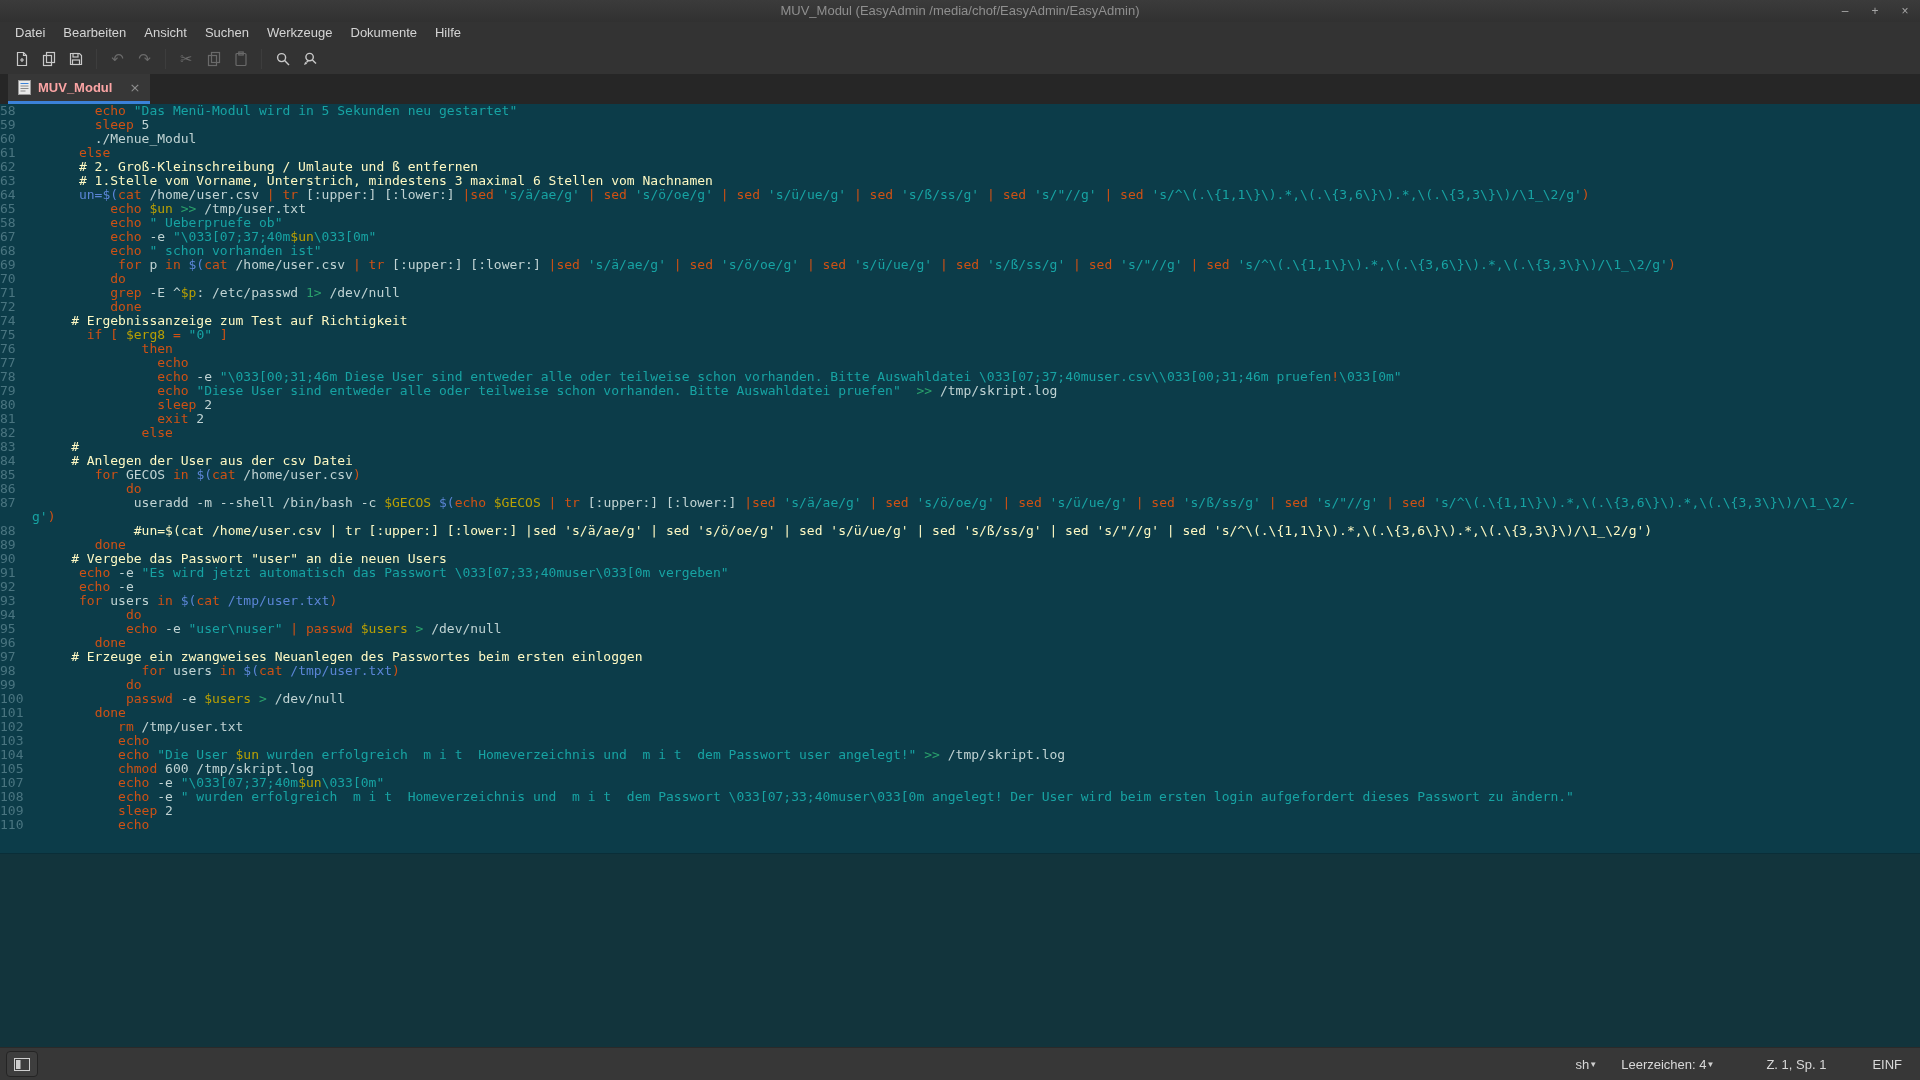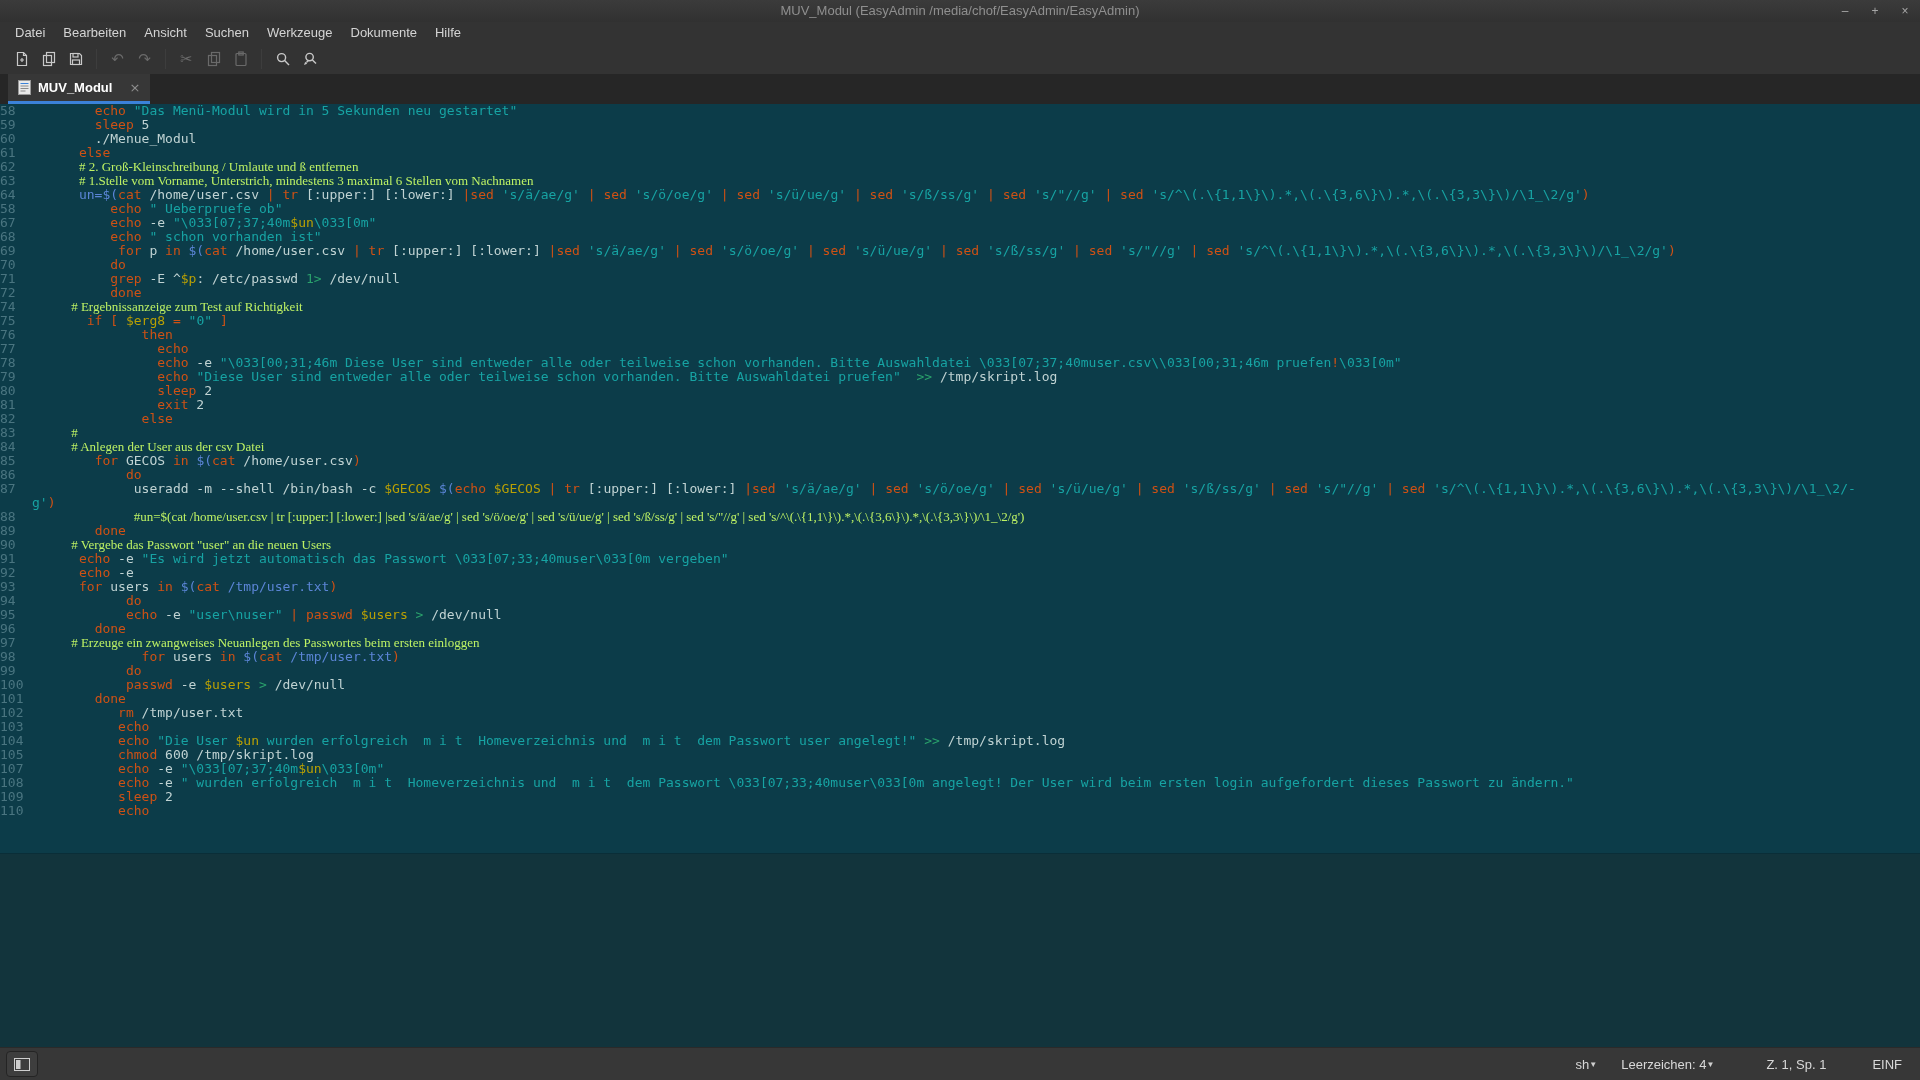--- a/index.html
+++ b/index.html
@@ -14,31 +14,31 @@
   .menu-item { color:#d4d4d4; font-size:13px; padding:1px 9px; }
   .toolbar { height:31px; background:#333333; display:flex; align-items:center; padding-left:8px; }
   .tb-btn { width:27px; height:26px; display:flex; align-items:center; justify-content:center;
             color:#c9c9c9; border-radius:3px; }
   .tb-btn.disabled { color:#6a6a6a; }
   .tb-sep { width:1px; height:20px; background:#282828; border-right:1px solid #3d3d3d; margin:0 7px; }
   .glyph-icon { font-size:15px; line-height:1; font-family:"DejaVu Sans", sans-serif; }
   .tabbar { height:30px; background:#262626; display:flex; align-items:stretch; padding-left:8px; }
   .tab { background:#373737; display:flex; align-items:center; gap:7px; padding:0 10px 0 10px;
          border-bottom:3px solid #3b82d9; min-width:130px; }
-  .tab-label { color:#ffffff; font-size:13px; font-weight:bold; }
+  .tab-label { color:#fca5a5; font-size:13px; font-weight:bold; }
   .tab-close { color:#8f8f8f; font-size:13px; margin-left:10px; font-family:"DejaVu Sans", sans-serif; }
   .editor { height:749px; background:#0c3c49; overflow:hidden; cursor:text; }
   .row { display:flex; height:14px; line-height:14px; white-space:pre;
          font-family:"DejaVu Sans Mono", monospace; font-size:13px; }
   .gutter { width:30px; flex:none; text-align:left; padding-right:3px; color:#4a7580; }
   .code { padding-left:2px; color:#c0d3d3; }
   .tok-k { color:#cf5114; } 
   .tok-o { color:#cf5114; } 
   .tok-s { color:#17a3a3; } 
-  .tok-c { color:#bef264;font-family:Liberation Serif, serif; } 
+  .tok-c { color:#fef9c3; } 
   .tok-v { color:#b9a004; } 
   .tok-b { color:#5b85d6; } 
   .tok-r { color:#2aa16c; } 
   .tok-p { color:#c0d3d3; } 
   .bottom-panel { height:194px; background:#12343c; border-top:1px solid #0a2e38; }
   .statusbar { height:33px; background:#373737; border-top:1px solid #2a2a2a;
                display:flex; align-items:center; padding:0 12px 0 6px; }
   .panel-toggle { width:32px; height:26px; background:#3e3e3e; border:1px solid #242424;
                   border-radius:4px; display:flex; align-items:center; justify-content:center;
                   color:#cfcfcf; }
@@ -163,20 +163,21 @@
 </div>
 
 <div class="editor" id="editor">
     <div class="row"><span class="gutter">58</span><span class="code">        <span class="tok-k">echo</span><span class="tok-p"> </span><span class="tok-s">"Das Menü-Modul wird in 5 Sekunden neu gestartet"</span></span></div>
     <div class="row"><span class="gutter">59</span><span class="code">        <span class="tok-k">sleep</span><span class="tok-p"> 5</span></span></div>
     <div class="row"><span class="gutter">60</span><span class="code">        <span class="tok-p">./Menue_Modul</span></span></div>
     <div class="row"><span class="gutter">61</span><span class="code">      <span class="tok-k">else</span></span></div>
     <div class="row"><span class="gutter">62</span><span class="code">      <span class="tok-c"># 2. Groß-Kleinschreibung / Umlaute und ß entfernen</span></span></div>
     <div class="row"><span class="gutter">63</span><span class="code">      <span class="tok-c"># 1.Stelle vom Vorname, Unterstrich, mindestens 3 maximal 6 Stellen vom Nachnamen</span></span></div>
     <div class="row"><span class="gutter">64</span><span class="code">      <span class="tok-b">un=</span><span class="tok-b">$(</span><span class="tok-k">cat</span><span class="tok-p"> /home/user.csv </span><span class="tok-o">|</span><span class="tok-p"> </span><span class="tok-k">tr</span><span class="tok-p"> [:upper:] [:lower:] </span><span class="tok-o">|</span><span class="tok-k">sed</span><span class="tok-p"> </span><span class="tok-s">'s/ä/ae/g'</span><span class="tok-p"> </span><span class="tok-o">|</span><span class="tok-p"> </span><span class="tok-k">sed</span><span class="tok-p"> </span><span class="tok-s">'s/ö/oe/g'</span><span class="tok-p"> </span><span class="tok-o">|</span><span class="tok-p"> </span><span class="tok-k">sed</span><span class="tok-p"> </span><span class="tok-s">'s/ü/ue/g'</span><span class="tok-p"> </span><span class="tok-o">|</span><span class="tok-p"> </span><span class="tok-k">sed</span><span class="tok-p"> </span><span class="tok-s">'s/ß/ss/g'</span><span class="tok-p"> </span><span class="tok-o">|</span><span class="tok-p"> </span><span class="tok-k">sed</span><span class="tok-p"> </span><span class="tok-s">'s/"//g'</span><span class="tok-p"> </span><span class="tok-o">|</span><span class="tok-p"> </span><span class="tok-k">sed</span><span class="tok-p"> </span><span class="tok-s">'s/^\(.\{1,1\}\).*,\(.\{3,6\}\).*,\(.\{3,3\}\)/\1_\2/g'</span><span class="tok-o">)</span></span></div>
+    <div class="row"><span class="gutter">65</span><span class="code">          <span class="tok-k">echo</span><span class="tok-p"> </span><span class="tok-v">$un</span><span class="tok-p"> </span><span class="tok-r">&gt;&gt;</span><span class="tok-p"> /tmp/user.txt</span></span></div>
     <div class="row"><span class="gutter">58</span><span class="code">          <span class="tok-k">echo</span><span class="tok-p"> </span><span class="tok-s">" Ueberpruefe ob"</span></span></div>
     <div class="row"><span class="gutter">67</span><span class="code">          <span class="tok-k">echo</span><span class="tok-p"> -e </span><span class="tok-s">"\033[07;37;40m</span><span class="tok-v">$un</span><span class="tok-s">\033[0m"</span></span></div>
     <div class="row"><span class="gutter">68</span><span class="code">          <span class="tok-k">echo</span><span class="tok-p"> </span><span class="tok-s">" schon vorhanden ist"</span></span></div>
     <div class="row"><span class="gutter">69</span><span class="code">           <span class="tok-k">for</span><span class="tok-p"> p </span><span class="tok-k">in</span><span class="tok-p"> </span><span class="tok-b">$(</span><span class="tok-k">cat</span><span class="tok-p"> /home/user.csv </span><span class="tok-o">|</span><span class="tok-p"> </span><span class="tok-k">tr</span><span class="tok-p"> [:upper:] [:lower:] </span><span class="tok-o">|</span><span class="tok-k">sed</span><span class="tok-p"> </span><span class="tok-s">'s/ä/ae/g'</span><span class="tok-p"> </span><span class="tok-o">|</span><span class="tok-p"> </span><span class="tok-k">sed</span><span class="tok-p"> </span><span class="tok-s">'s/ö/oe/g'</span><span class="tok-p"> </span><span class="tok-o">|</span><span class="tok-p"> </span><span class="tok-k">sed</span><span class="tok-p"> </span><span class="tok-s">'s/ü/ue/g'</span><span class="tok-p"> </span><span class="tok-o">|</span><span class="tok-p"> </span><span class="tok-k">sed</span><span class="tok-p"> </span><span class="tok-s">'s/ß/ss/g'</span><span class="tok-p"> </span><span class="tok-o">|</span><span class="tok-p"> </span><span class="tok-k">sed</span><span class="tok-p"> </span><span class="tok-s">'s/"//g'</span><span class="tok-p"> </span><span class="tok-o">|</span><span class="tok-p"> </span><span class="tok-k">sed</span><span class="tok-p"> </span><span class="tok-s">'s/^\(.\{1,1\}\).*,\(.\{3,6\}\).*,\(.\{3,3\}\)/\1_\2/g'</span><span class="tok-o">)</span></span></div>
     <div class="row"><span class="gutter">70</span><span class="code">          <span class="tok-k">do</span></span></div>
     <div class="row"><span class="gutter">71</span><span class="code">          <span class="tok-k">grep</span><span class="tok-p"> -E ^</span><span class="tok-v">$p</span><span class="tok-p">: /etc/passwd </span><span class="tok-r">1&gt;</span><span class="tok-p"> /dev/null</span></span></div>
     <div class="row"><span class="gutter">72</span><span class="code">          <span class="tok-k">done</span></span></div>
     <div class="row"><span class="gutter">74</span><span class="code">     <span class="tok-c"># Ergebnissanzeige zum Test auf Richtigkeit</span></span></div>
     <div class="row"><span class="gutter">75</span><span class="code">       <span class="tok-k">if</span><span class="tok-p"> </span><span class="tok-o">[</span><span class="tok-p"> </span><span class="tok-v">$erg8</span><span class="tok-p"> </span><span class="tok-o">=</span><span class="tok-p"> </span><span class="tok-s">"0"</span><span class="tok-p"> </span><span class="tok-o">]</span></span></div>
     <div class="row"><span class="gutter">76</span><span class="code">              <span class="tok-k">then</span></span></div>

